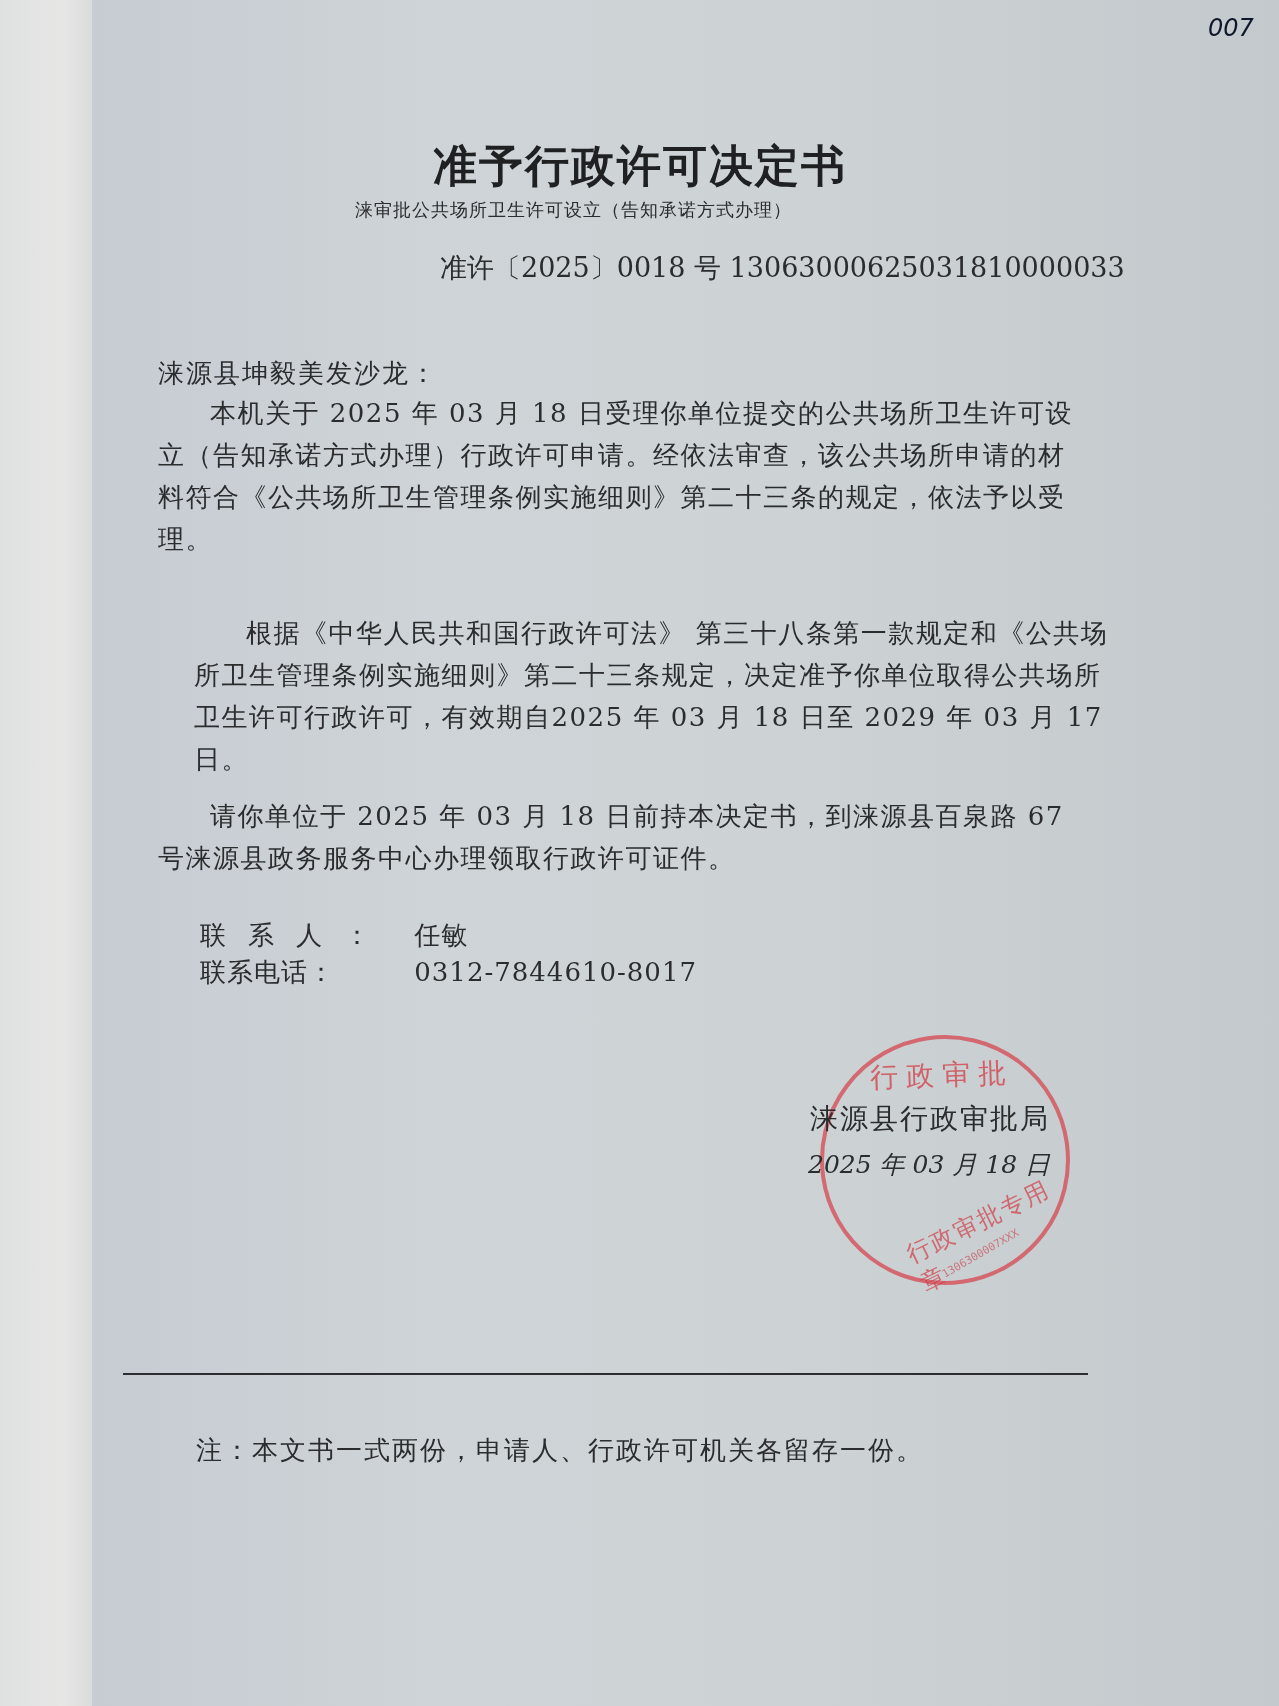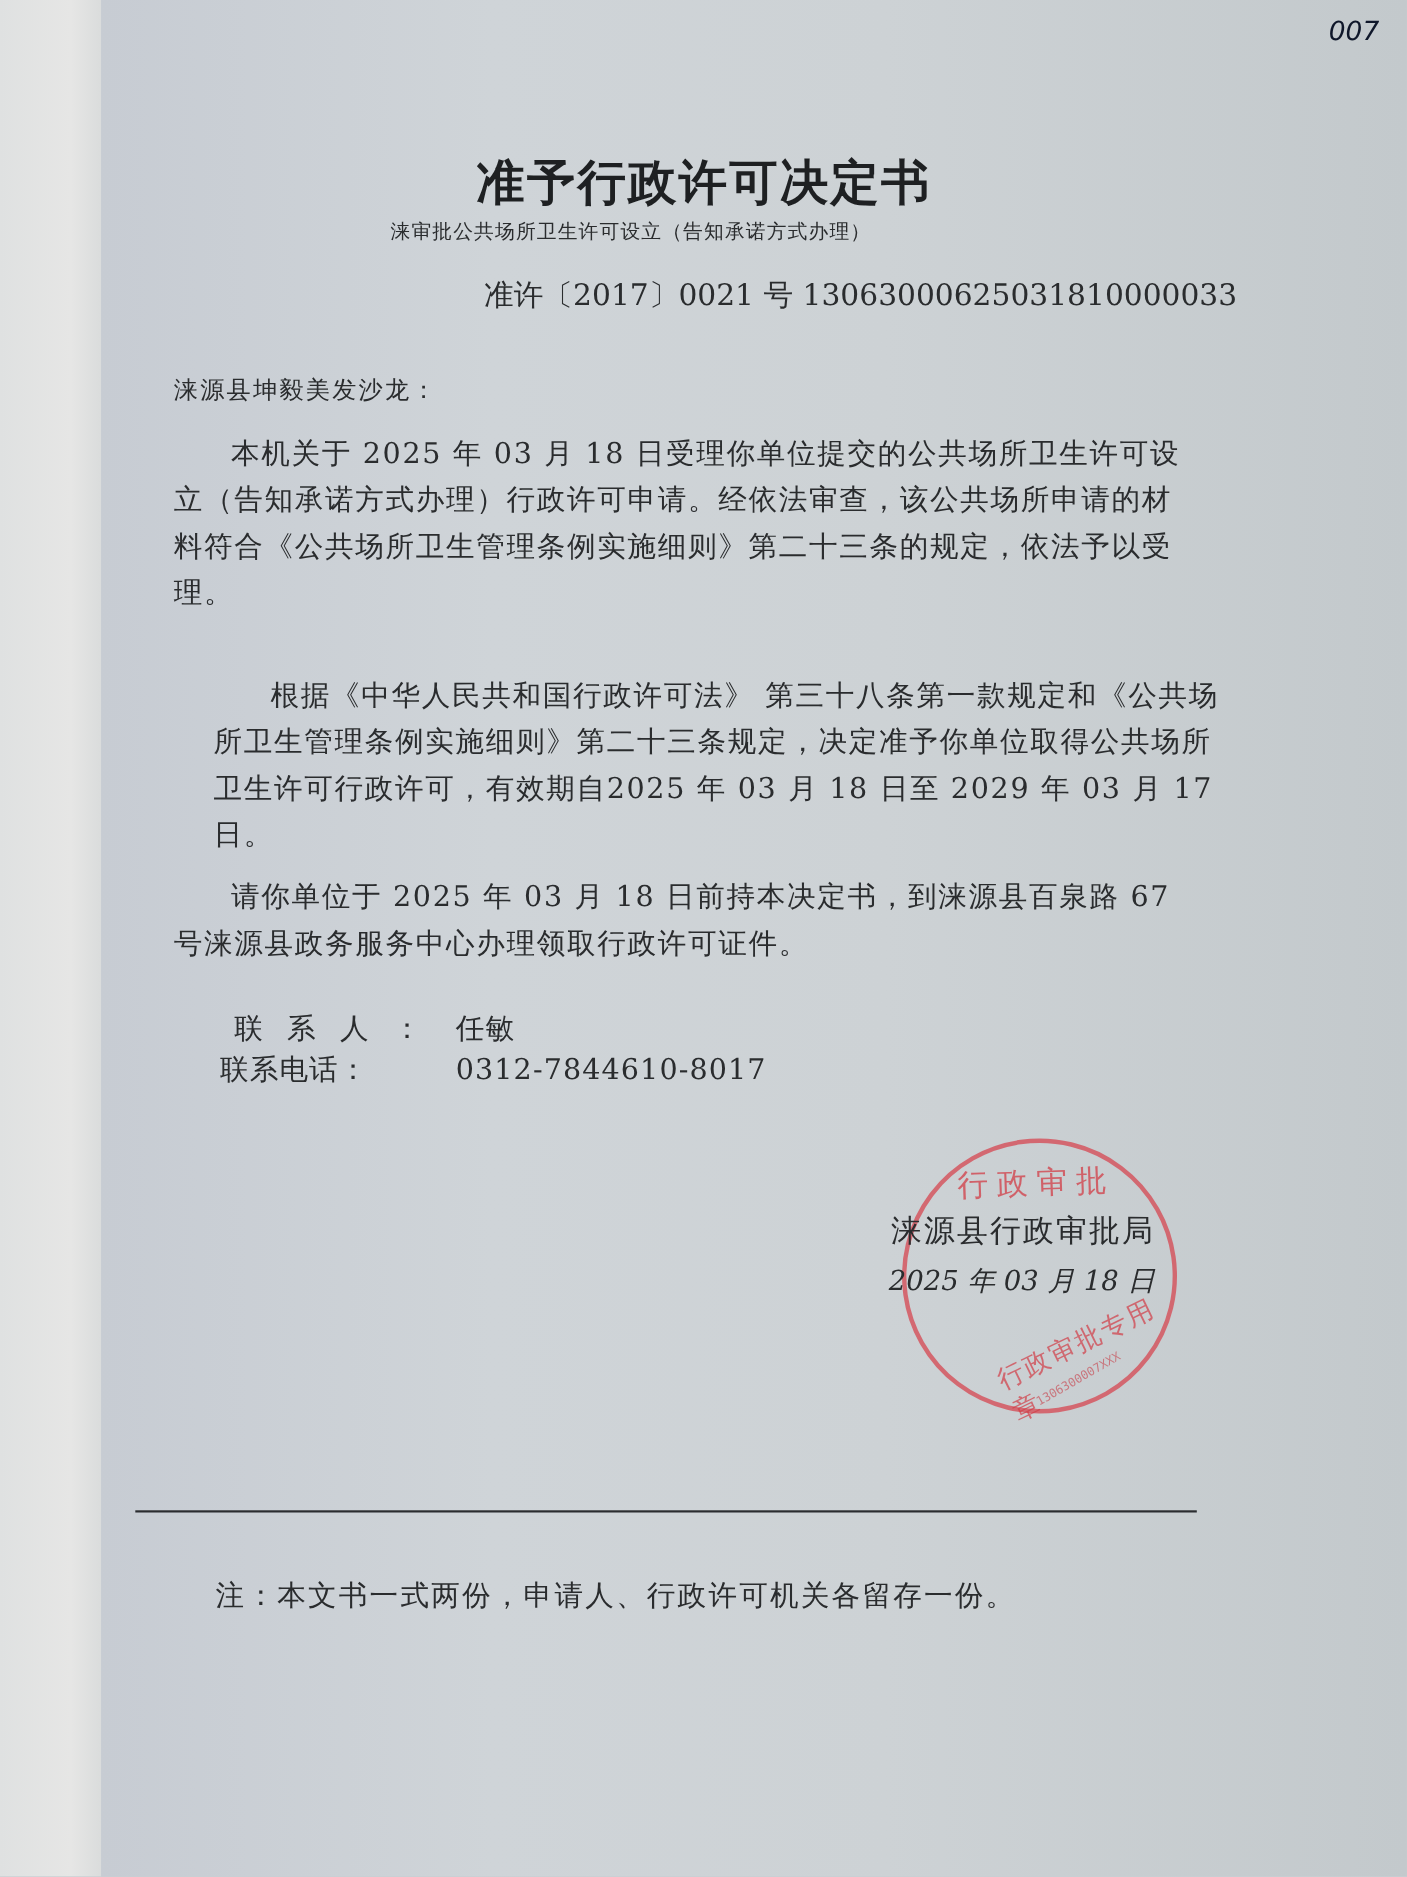--- a/index.html
+++ b/index.html
@@ -26,36 +26,36 @@
     font-size:44px; font-weight:bold; letter-spacing:2px; color:#1e2022;
     font-family:"DejaVu Sans",sans-serif;
   }
   .subtitle {
     position:absolute; left:355px; top:198px; font-size:18px; letter-spacing:1px;
   }
   .docno {
     position:absolute; left:440px; top:250px; font-size:27px;
   }
   .recipient {
-    position:absolute; left:158px; top:340px; font-size:22px; letter-spacing:2px;
+    position:absolute; left:158px; top:356px; font-size:26px; letter-spacing:2px;
   }
   .para {
     position:absolute; left:158px; width:930px; font-size:26px;
     line-height:42px; letter-spacing:1.5px; text-indent:52px;
   }
   .p1 { top:392px; }
   .p2 { top:612px;margin-left:36px; }
   .p3 { top:795px; }
   .contact {
     position:absolute; left:200px; font-size:26px; letter-spacing:1px;
   }
   .c1 { top:918px; }
   .c2 { top:955px; }
   .c-label { display:inline-block; width:205px; }
-  .c1 .c-label { letter-spacing:22px; width:205px;text-align:right; }
+  .c1 .c-label { letter-spacing:22px; width:205px; }
   .c-value { display:inline-block; }
   .sign-org {
     position:absolute; left:810px; top:1100px; font-size:28px; letter-spacing:2px;
   }
   .sign-date {
     position:absolute; left:808px; top:1148px; font-size:25px;font-style:italic;
   }
   .seal {
     position:absolute; left:820px; top:1035px; width:250px; height:250px;
     border:4px solid rgba(214,70,80,0.75); border-radius:50%;
@@ -87,21 +87,21 @@
 </head>
 <body>
 
 <div class="left-strip"></div>
 <div class="page"></div>
 
 <div class="page-num">007</div>
 
 <div class="title">准予行政许可决定书</div>
 <div class="subtitle">涞审批公共场所卫生许可设立（告知承诺方式办理）</div>
-<div class="docno">准许〔2017〕0021 号 13063000625031810000033</div>
+<div class="docno">准许〔2025〕0018 号 13063000625031810000033</div>
 
 <div class="recipient">涞源县坤毅美发沙龙：</div>
 
 <div class="para p1">本机关于 2025 年 03 月 18 日受理你单位提交的公共场所卫生许可设立（告知承诺方式办理）行政许可申请。经依法审查，该公共场所申请的材料符合《公共场所卫生管理条例实施细则》第二十三条的规定，依法予以受理。</div>
 <div class="para p2">根据《中华人民共和国行政许可法》 第三十八条第一款规定和《公共场所卫生管理条例实施细则》第二十三条规定，决定准予你单位取得公共场所卫生许可行政许可，有效期自2025 年 03 月 18 日至 2029 年 03 月 17 日。</div>
 <div class="para p3">请你单位于 2025 年 03 月 18 日前持本决定书，到涞源县百泉路 67 号涞源县政务服务中心办理领取行政许可证件。</div>
 
 <div class="contact c1">
   <span class="c-label">联系人：</span>
   <span class="c-value">任敏</span>

